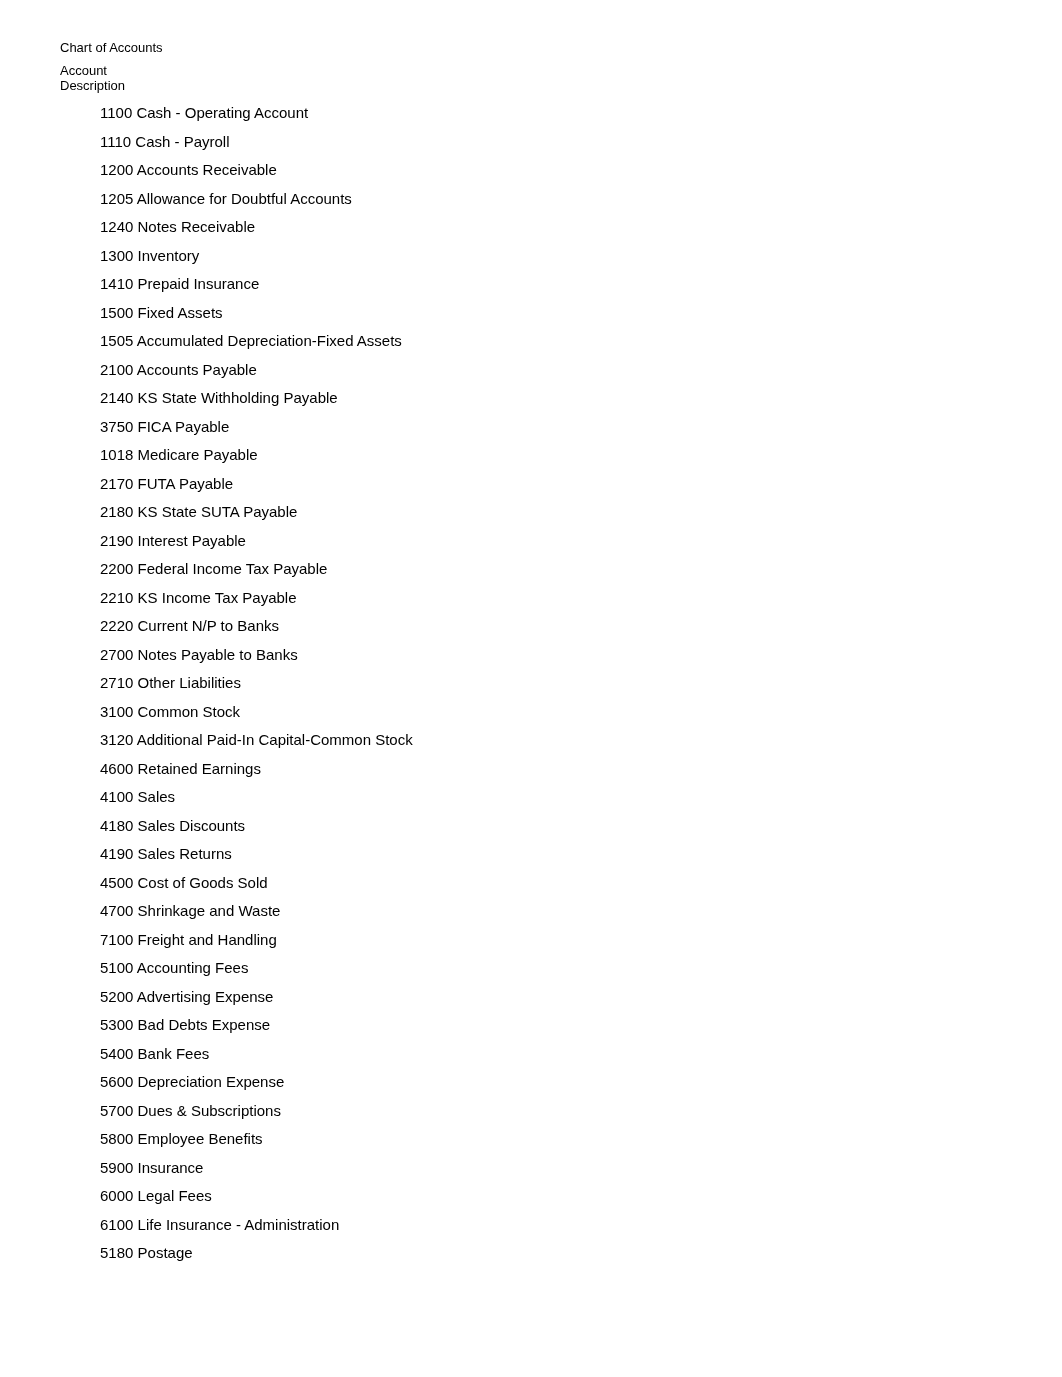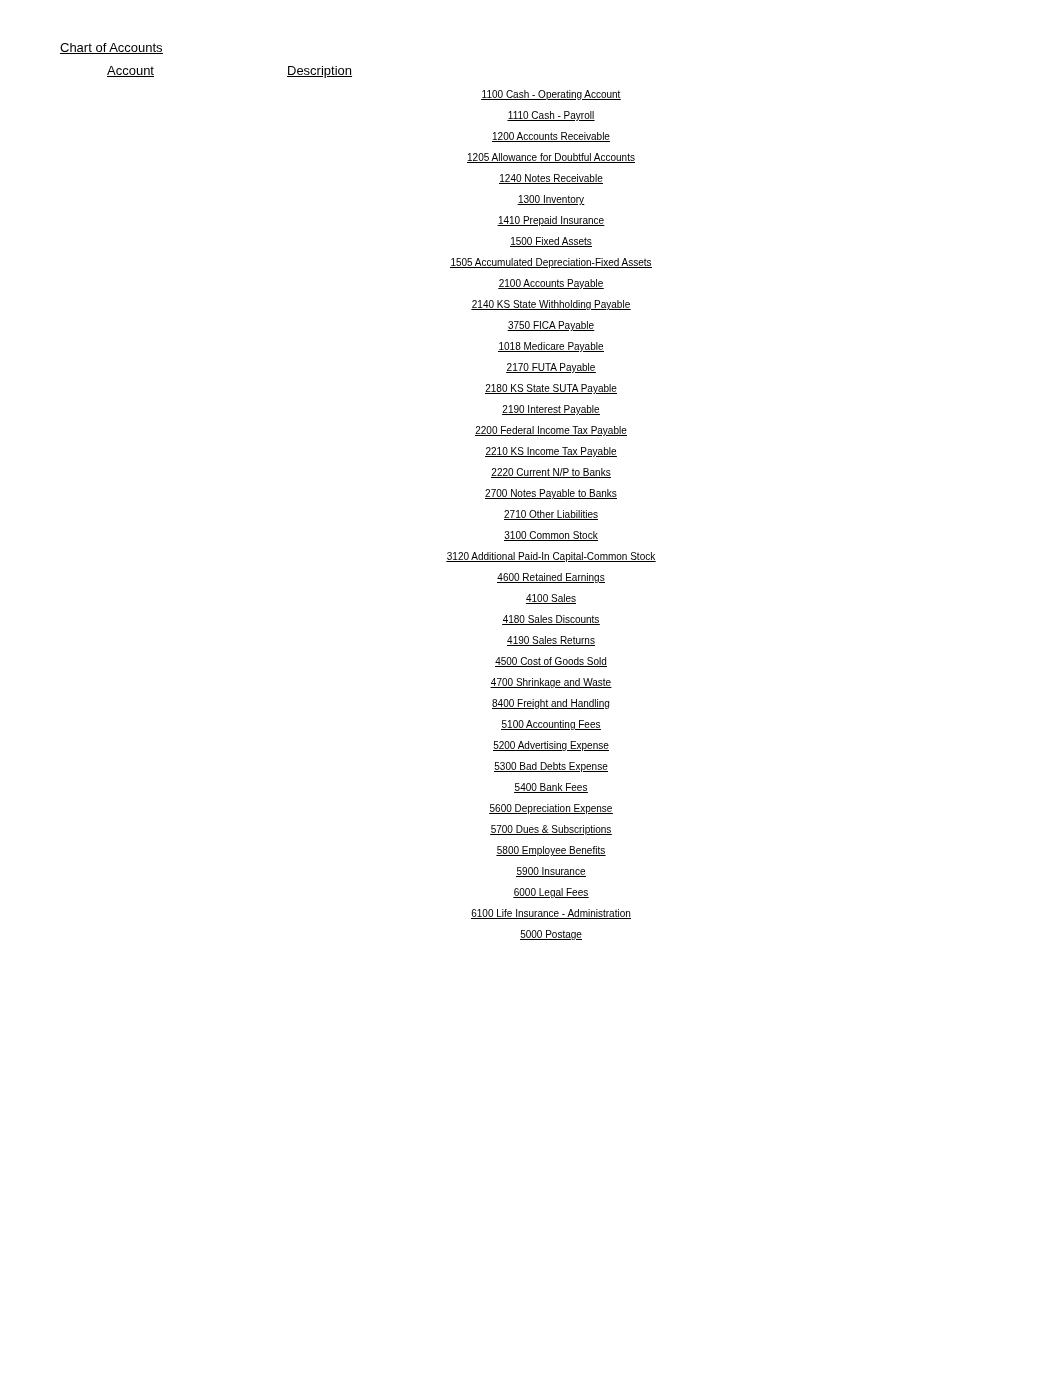--- a/index.html
+++ b/index.html
@@ -1,57 +1,55 @@
 <!DOCTYPE html>
 <html><head>
   <meta charset="utf-8">
   <style>
     * {
       margin: 0;
       padding: 0;
       box-sizing: border-box;
-      text-decoration: underline;
     }
     body {
       background: #ffffff;
       font-family: Arial, sans-serif;
       font-size: 14px;
       color: #000000;
       width: 1062px;
       min-height: 1377px;
       padding: 40px 60px;
     }
     .page-title {
       font-size: 13px;
       margin-bottom: 8px;
       color: #000;
     }
     .header-row {
       display: flex;
+      flex-direction: column;
       margin-bottom: 6px;
       font-size: 13px;
       font-weight: normal;
-      margin-left: 47px;
     }
     .header-account {
       width: 180px;
       min-width: 180px;
     }
     .header-description {
       flex: 1;
     }
     .account-list {
       list-style: none;
     }
     .account-item {
       padding: 3px 0 3px 40px;
-      font-size: 10px;
+      font-size: 15px;
       line-height: 1.5;
       color: #000;
-      text-align: center;
     }
   </style>
 </head>
 <body>
 
 <div class="page-title">Chart of Accounts</div>
 
 <div class="header-row">
   <span class="header-account">Account</span>
   <span class="header-description">Description</span>
@@ -80,25 +78,25 @@
     <li class="account-item">2700 Notes Payable to Banks</li>
     <li class="account-item">2710 Other Liabilities</li>
     <li class="account-item">3100 Common Stock</li>
     <li class="account-item">3120 Additional Paid-In Capital-Common Stock</li>
     <li class="account-item">4600 Retained Earnings</li>
     <li class="account-item">4100 Sales</li>
     <li class="account-item">4180 Sales Discounts</li>
     <li class="account-item">4190 Sales Returns</li>
     <li class="account-item">4500 Cost of Goods Sold</li>
     <li class="account-item">4700 Shrinkage and Waste</li>
-    <li class="account-item">8400 Freight and Handling</li>
+    <li class="account-item">7100 Freight and Handling</li>
     <li class="account-item">5100 Accounting Fees</li>
     <li class="account-item">5200 Advertising Expense</li>
     <li class="account-item">5300 Bad Debts Expense</li>
     <li class="account-item">5400 Bank Fees</li>
     <li class="account-item">5600 Depreciation Expense</li>
     <li class="account-item">5700 Dues &amp; Subscriptions</li>
     <li class="account-item">5800 Employee Benefits</li>
     <li class="account-item">5900 Insurance</li>
     <li class="account-item">6000 Legal Fees</li>
     <li class="account-item">6100 Life Insurance - Administration</li>
-    <li class="account-item">5000 Postage</li>
+    <li class="account-item">5180 Postage</li>
   </ul>
 
 </body></html>

